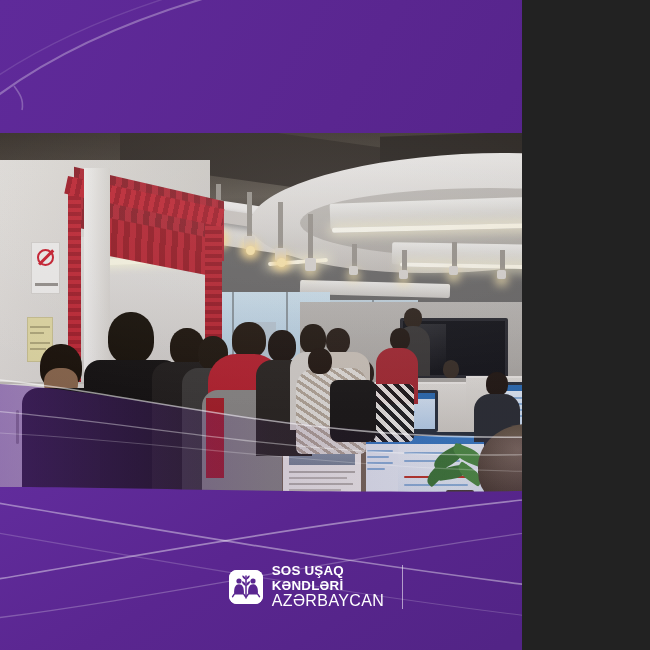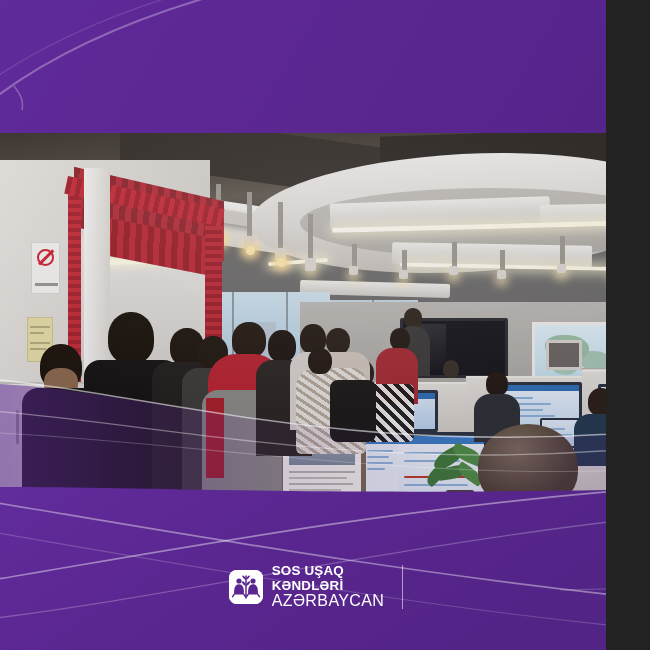--- a/index.html
+++ b/index.html
@@ -1,21 +1,21 @@
 <!DOCTYPE html>
 <html><head>
 <meta charset="utf-8">
 <title>Azercell / SOS Uşaq Kəndləri branded graphic</title>
 <style>
   html,body{margin:0;padding:0;background:#222;}
   *{box-sizing:border-box;}
 
   #poster{
     position:relative;
-    width:606px;height:650px;
+    width:522px;height:650px;
     overflow:hidden;
     background:#5A2690;
     font-family:"Liberation Sans", sans-serif;
     -webkit-font-smoothing:antialiased;
   }
 
   
   #photo{
     position:absolute;
     left:0; top:132px; width:650px; height:372px;

